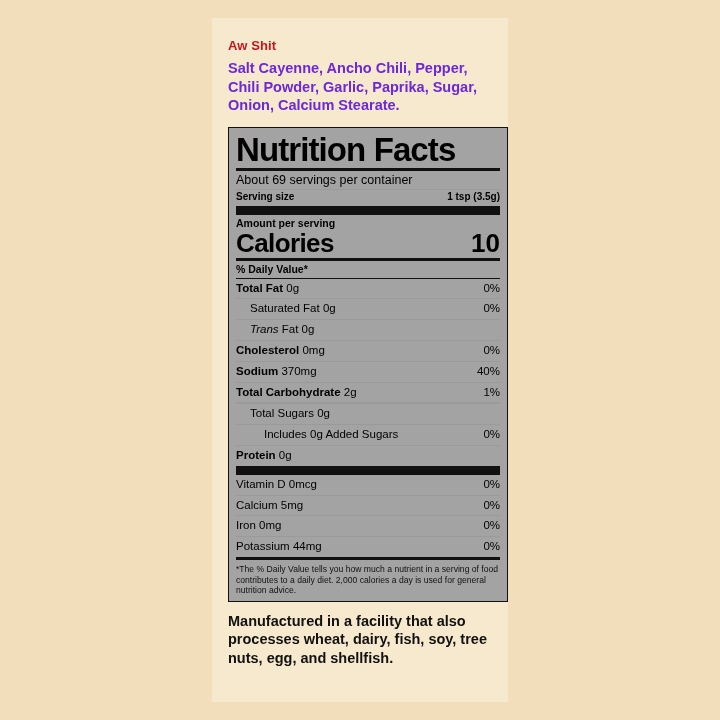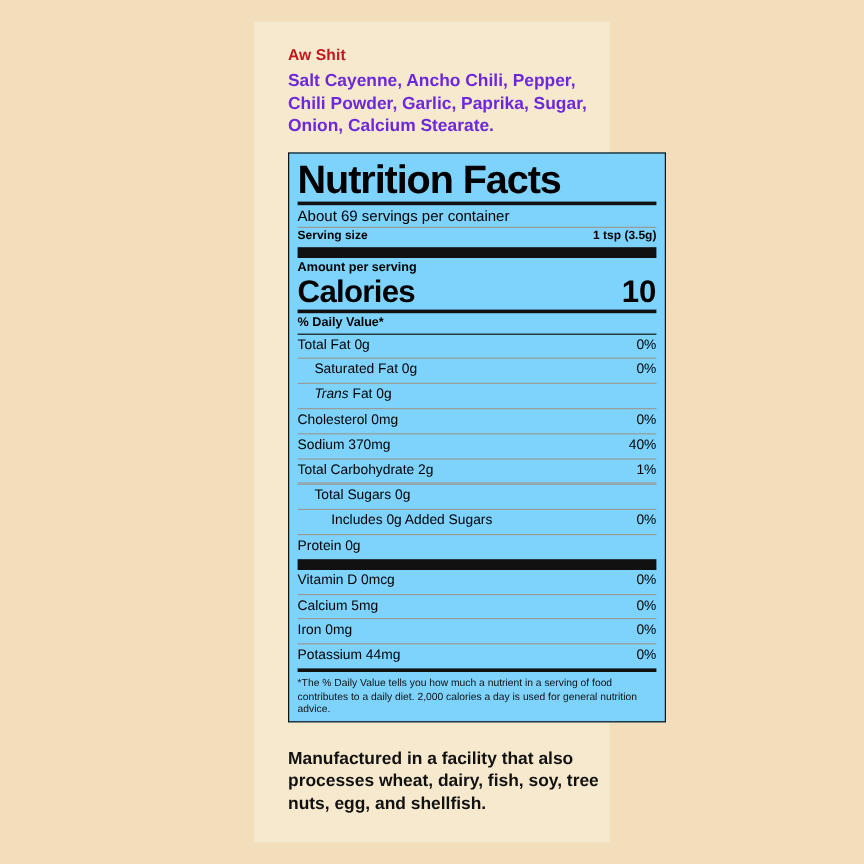--- a/index.html
+++ b/index.html
@@ -24,21 +24,21 @@
     position: absolute;
     left: 212px;
     top: 18px;
     width: 296px;
     height: 684px;
     background: #f6e9cd;
     box-sizing: border-box;
   }
   .content {
     position: absolute;
-    left: 240px;
+    left: 228px;
     top: 38px;
     width: 282px;
   }
   .product-title {
     color: #c4161c;
     font-size: 13px;
     font-weight: bold;
     line-height: 16px;
     margin: 0 0 5px 0;
     letter-spacing: 0.1px;
@@ -46,24 +46,24 @@
   .ingredients {
     color: #6d28d9;
     font-size: 14.5px;
     font-weight: bold;
     line-height: 18.5px;
     margin: 0 0 12px 0;
     width: 272px;
   }
   
   .nf {
-    background: #7dd3fc;
+    background: #a3a3a3;
     border: 1.5px solid #111;
     box-sizing: border-box;
-    width: 315px;
+    width: 280px;
     padding: 4px 7px 3px 7px;
     color: #000;
     font-size: 11px;
     line-height: 1.2;
   }
   .nf-title {
     font-family: "Liberation Sans", sans-serif;
     font-weight: bold;
     font-size: 33px;
     line-height: 35px;
@@ -117,36 +117,36 @@
     padding: 2px 0 2px 0;
   }
   .nf-row {
     display: flex;
     justify-content: space-between;
     align-items: baseline;
     font-size: 11.5px;
     padding: 3px 0 3px 0;
   }
   .nf-row .nm { }
-  .nf-row .nm b { font-weight: normal; }
+  .nf-row .nm b { font-weight: bold; }
   .indent1 { padding-left: 14px; }
   .indent2 { padding-left: 28px; }
   .italic { font-style: italic; }
   .footnote {
     font-size: 8.6px;
     line-height: 10.5px;
     padding: 4px 0 2px 0;
     color: #111;
   }
   .footer-note {
     color: #111;
     font-size: 14.5px;
     font-weight: bold;
     line-height: 18.5px;
-    margin: 22px 0 0 0;
+    margin: 10px 0 0 0;
     width: 278px;
   }
 </style>
 </head>
 <body>
 
 <div class="page">
   <div class="label-panel"></div>
 
   <div class="content">

